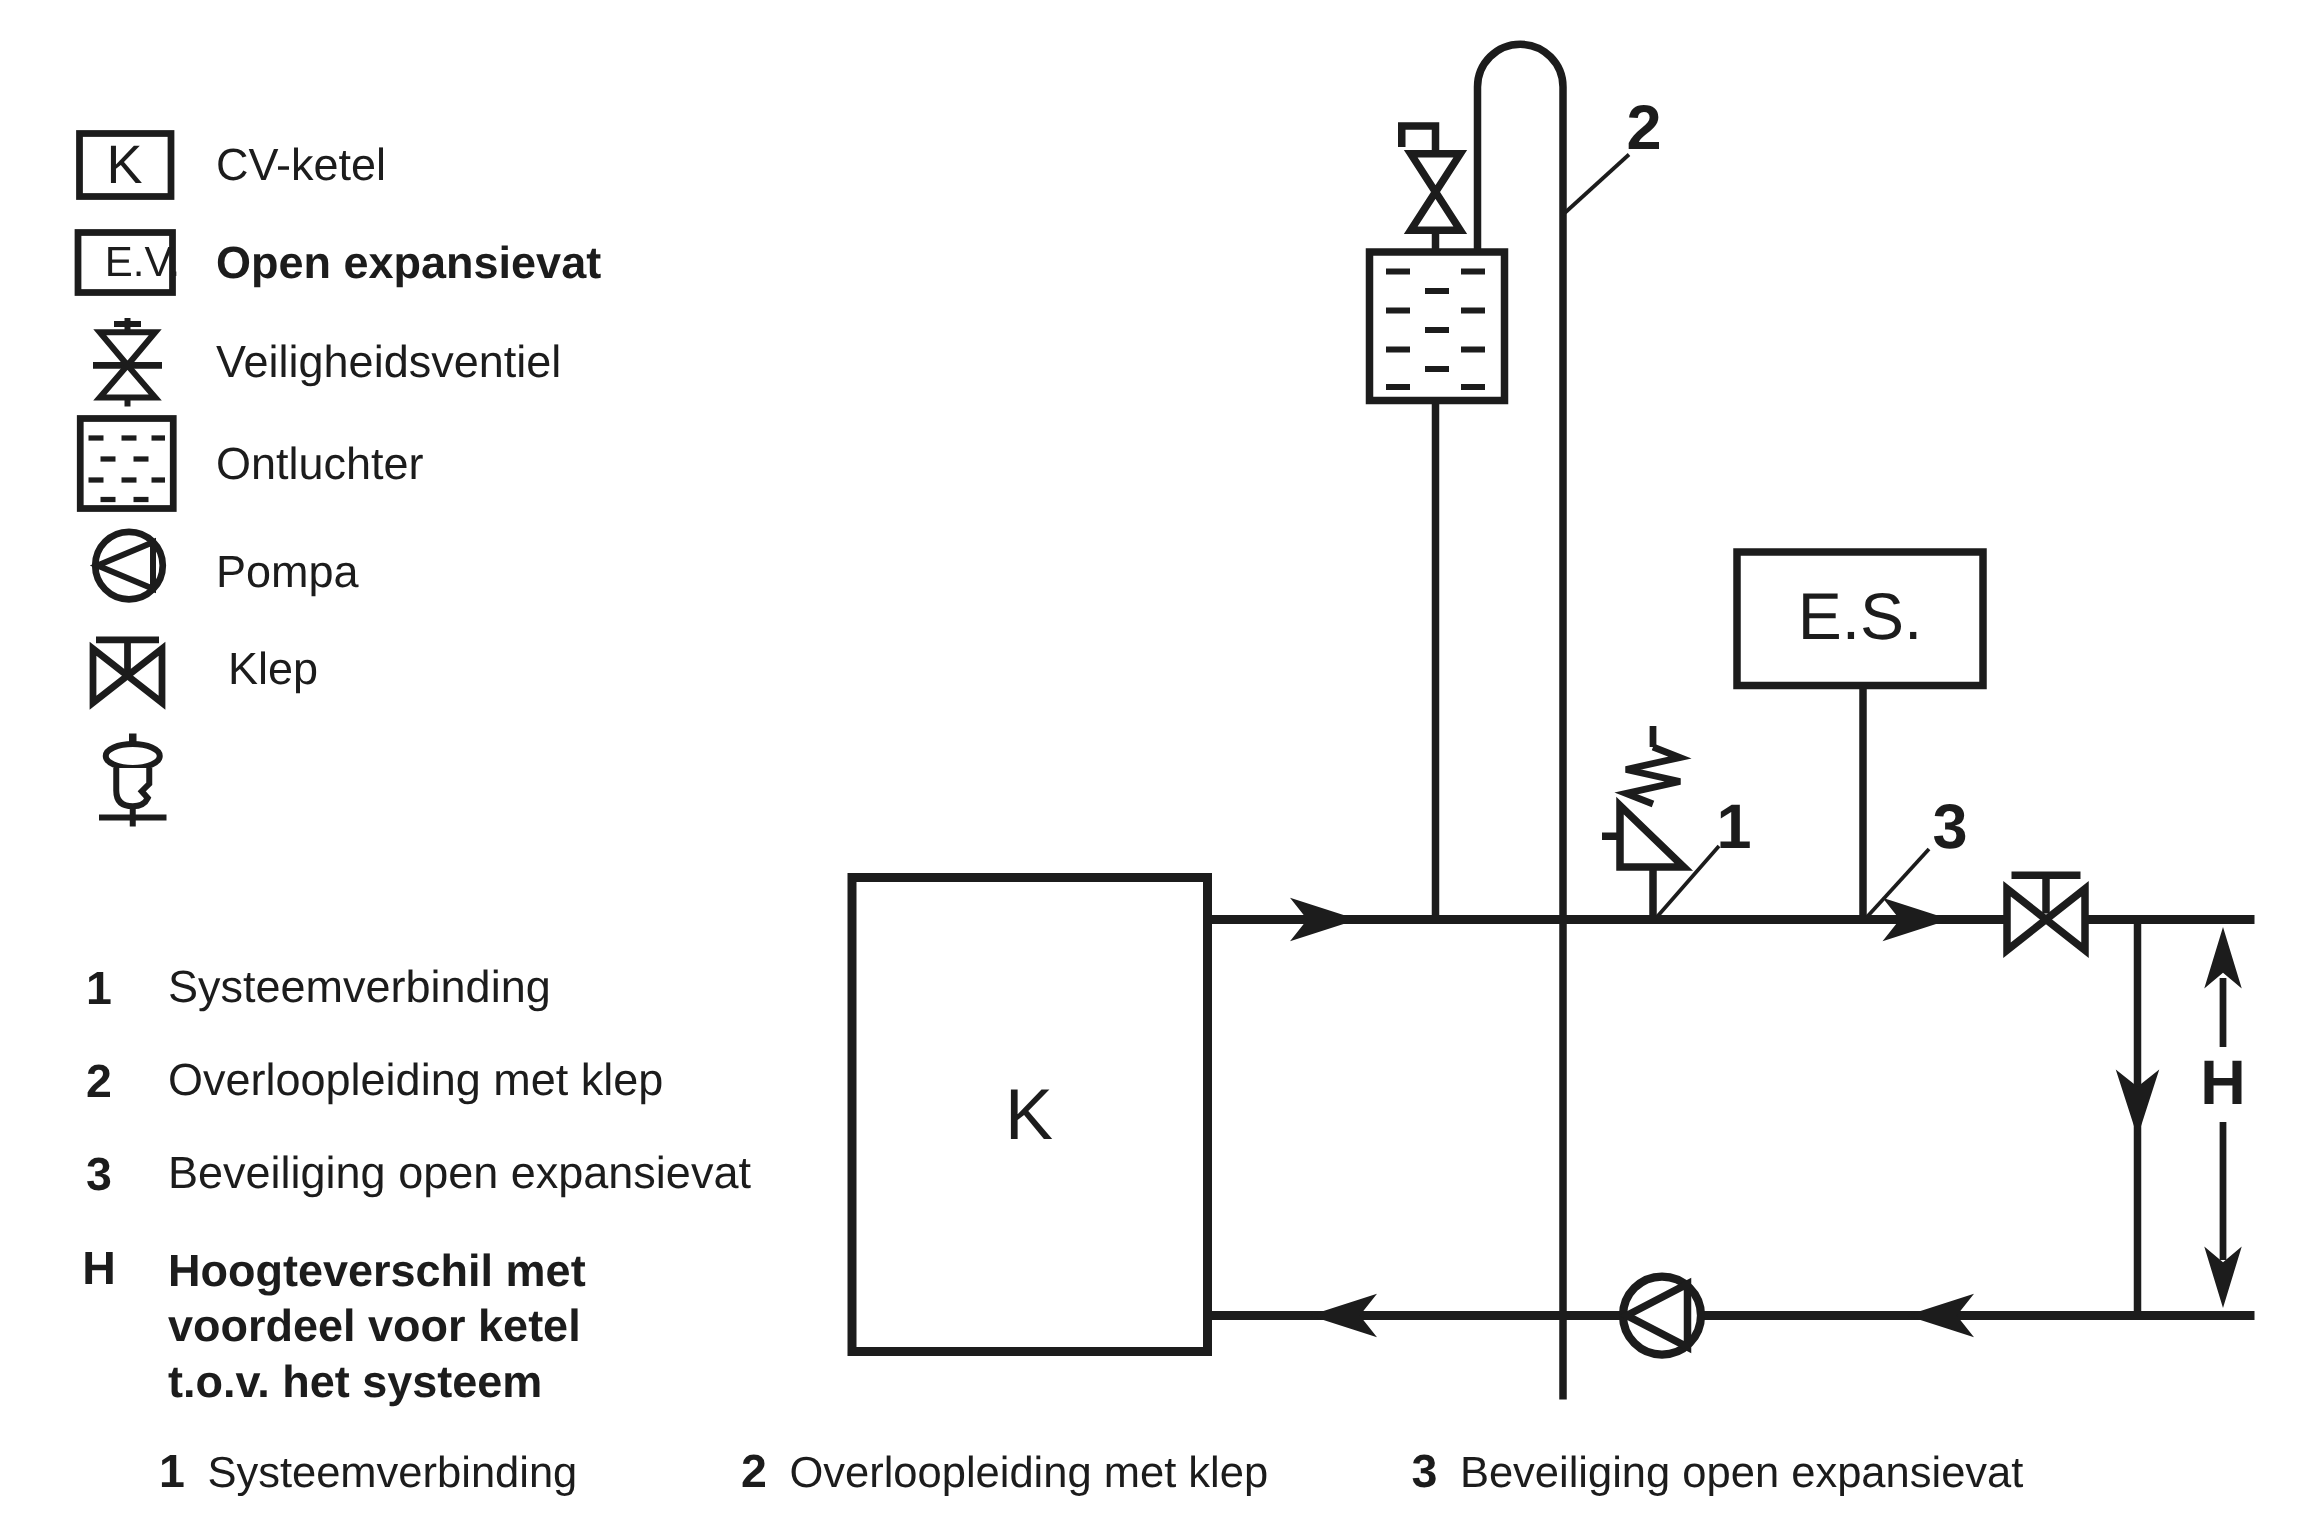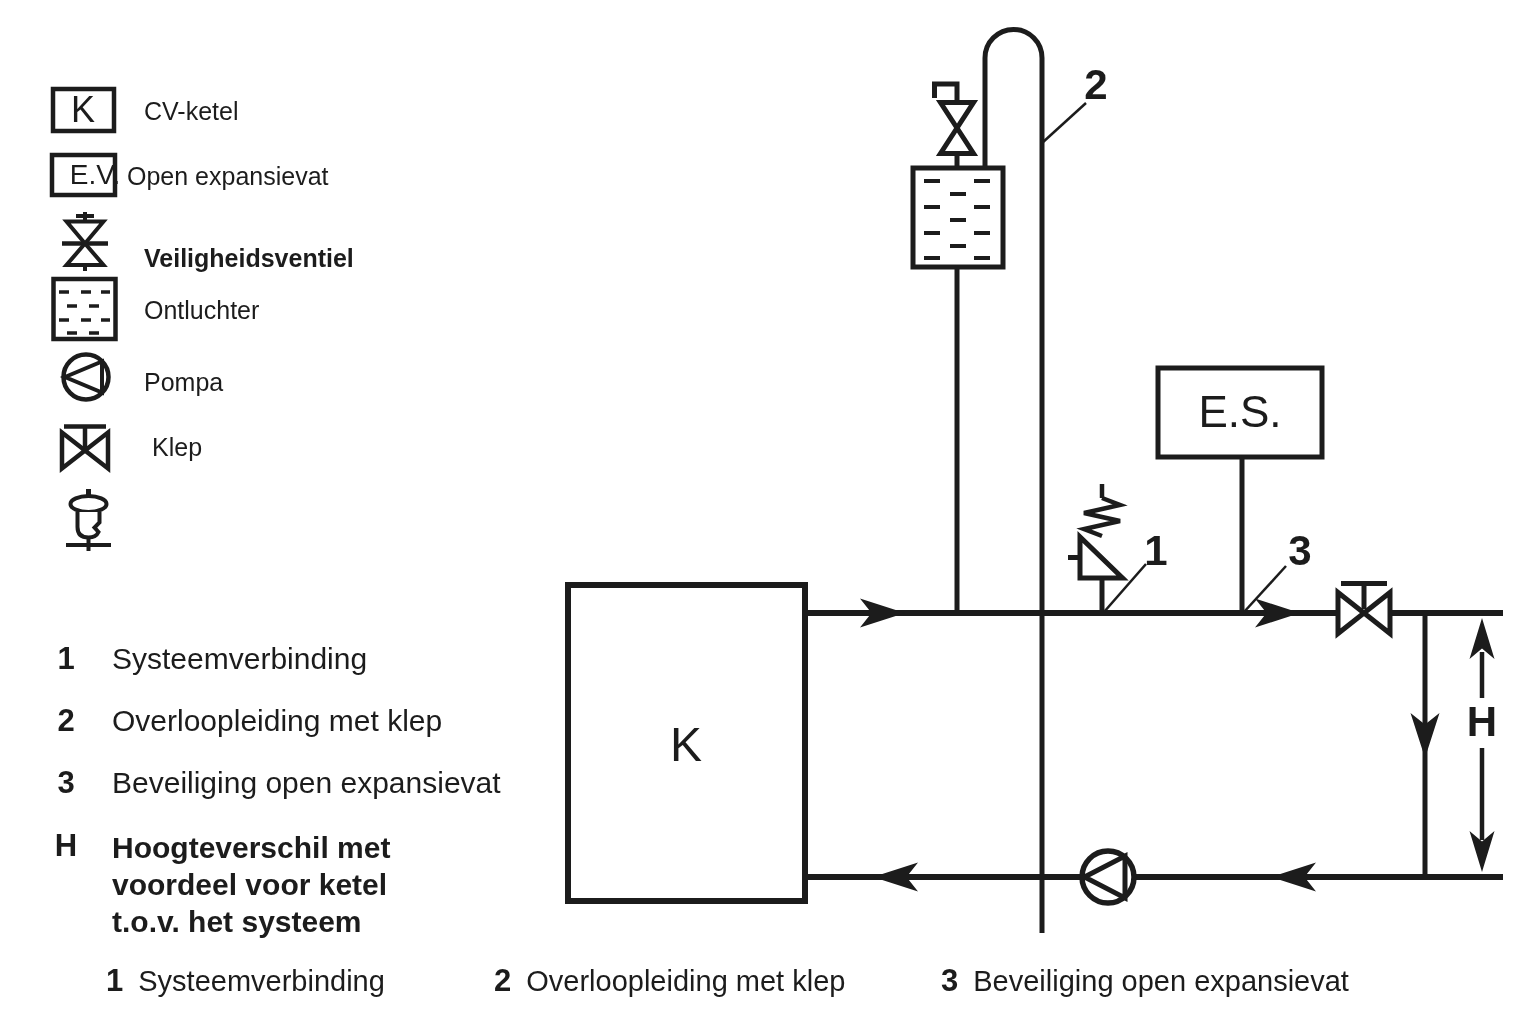--- a/index.html
+++ b/index.html
@@ -4,21 +4,21 @@
 <style>
   html,body { margin:0; padding:0; background:#ffffff; }
   .page {
     position:relative; width:1536px; height:1024px; background:#ffffff;
     font-family:"Liberation Sans", sans-serif; color:#1c1c1c; overflow:hidden;
   }
   .abs { position:absolute; }
   svg.canvas { position:absolute; left:0; top:0; width:1536px; height:1024px; }
 
   .box-text { display:flex; align-items:center; justify-content:center; }
-  .legend-label { font-size:25px; transform:translateY(-50%); white-space:nowrap; }
+  .legend-label { font-size:30px; transform:translateY(-50%); white-space:nowrap; }
   .num-key { font-size:31px; font-weight:bold; width:32px; text-align:center; }
   .num-label { font-size:30px; white-space:nowrap; }
   .nl-label { white-space:pre-line; line-height:37px; }
   .caption-group { display:flex; align-items:baseline; gap:15px; }
   .caption-key { font-size:31px; font-weight:bold; }
   .caption-label { font-size:29px; white-space:nowrap; }
   .callout { font-size:42px; font-weight:bold; transform:translate(-50%,-50%); }
   .center-label { transform:translate(-50%,-50%);text-align:right; }
 </style>
 </head>
@@ -164,22 +164,22 @@
       <path d="M1042 143 L1086 103"></path>
       <path d="M1104 612 L1146 564"></path>
       <path d="M1244 612 L1286 566"></path>
     </g>
   </svg>
 
   <div class="abs box-text" style="left:50px; top:87px; width:66px; height:46px; font-size:36px;">K</div>
   <div class="abs box-text" style="left:50px; top:153px; width:90px; height:43px; font-size:28px;">E.V.</div>
 
   <div class="abs legend-label" style="left:144px; top:111px;">CV-ketel</div>
-  <div class="abs legend-label" style="left:127px; top:176px;">Open expansievat</div>
-  <div class="abs legend-label" style="left:144px; top:258px;font-weight:bold;">Veiligheidsventiel</div>
+  <div class="abs legend-label" style="left:144px; top:176px;font-weight:bold;">Open expansievat</div>
+  <div class="abs legend-label" style="left:144px; top:242px;">Veiligheidsventiel</div>
   <div class="abs legend-label" style="left:144px; top:310px;text-align:right;">Ontluchter</div>
   <div class="abs legend-label" style="left:144px; top:382px;">Pompa</div>
   <div class="abs legend-label" style="left:152px; top:447px;">Klep</div>
 
   <div class="abs num-key" style="left:50px; top:641px;">1</div>
   <div class="abs num-label" style="left:112px; top:642px;">Systeemverbinding</div>
 
   <div class="abs num-key" style="left:50px; top:703px;">2</div>
   <div class="abs num-label" style="left:112px; top:704px;">Overloopleiding met klep</div>
 

